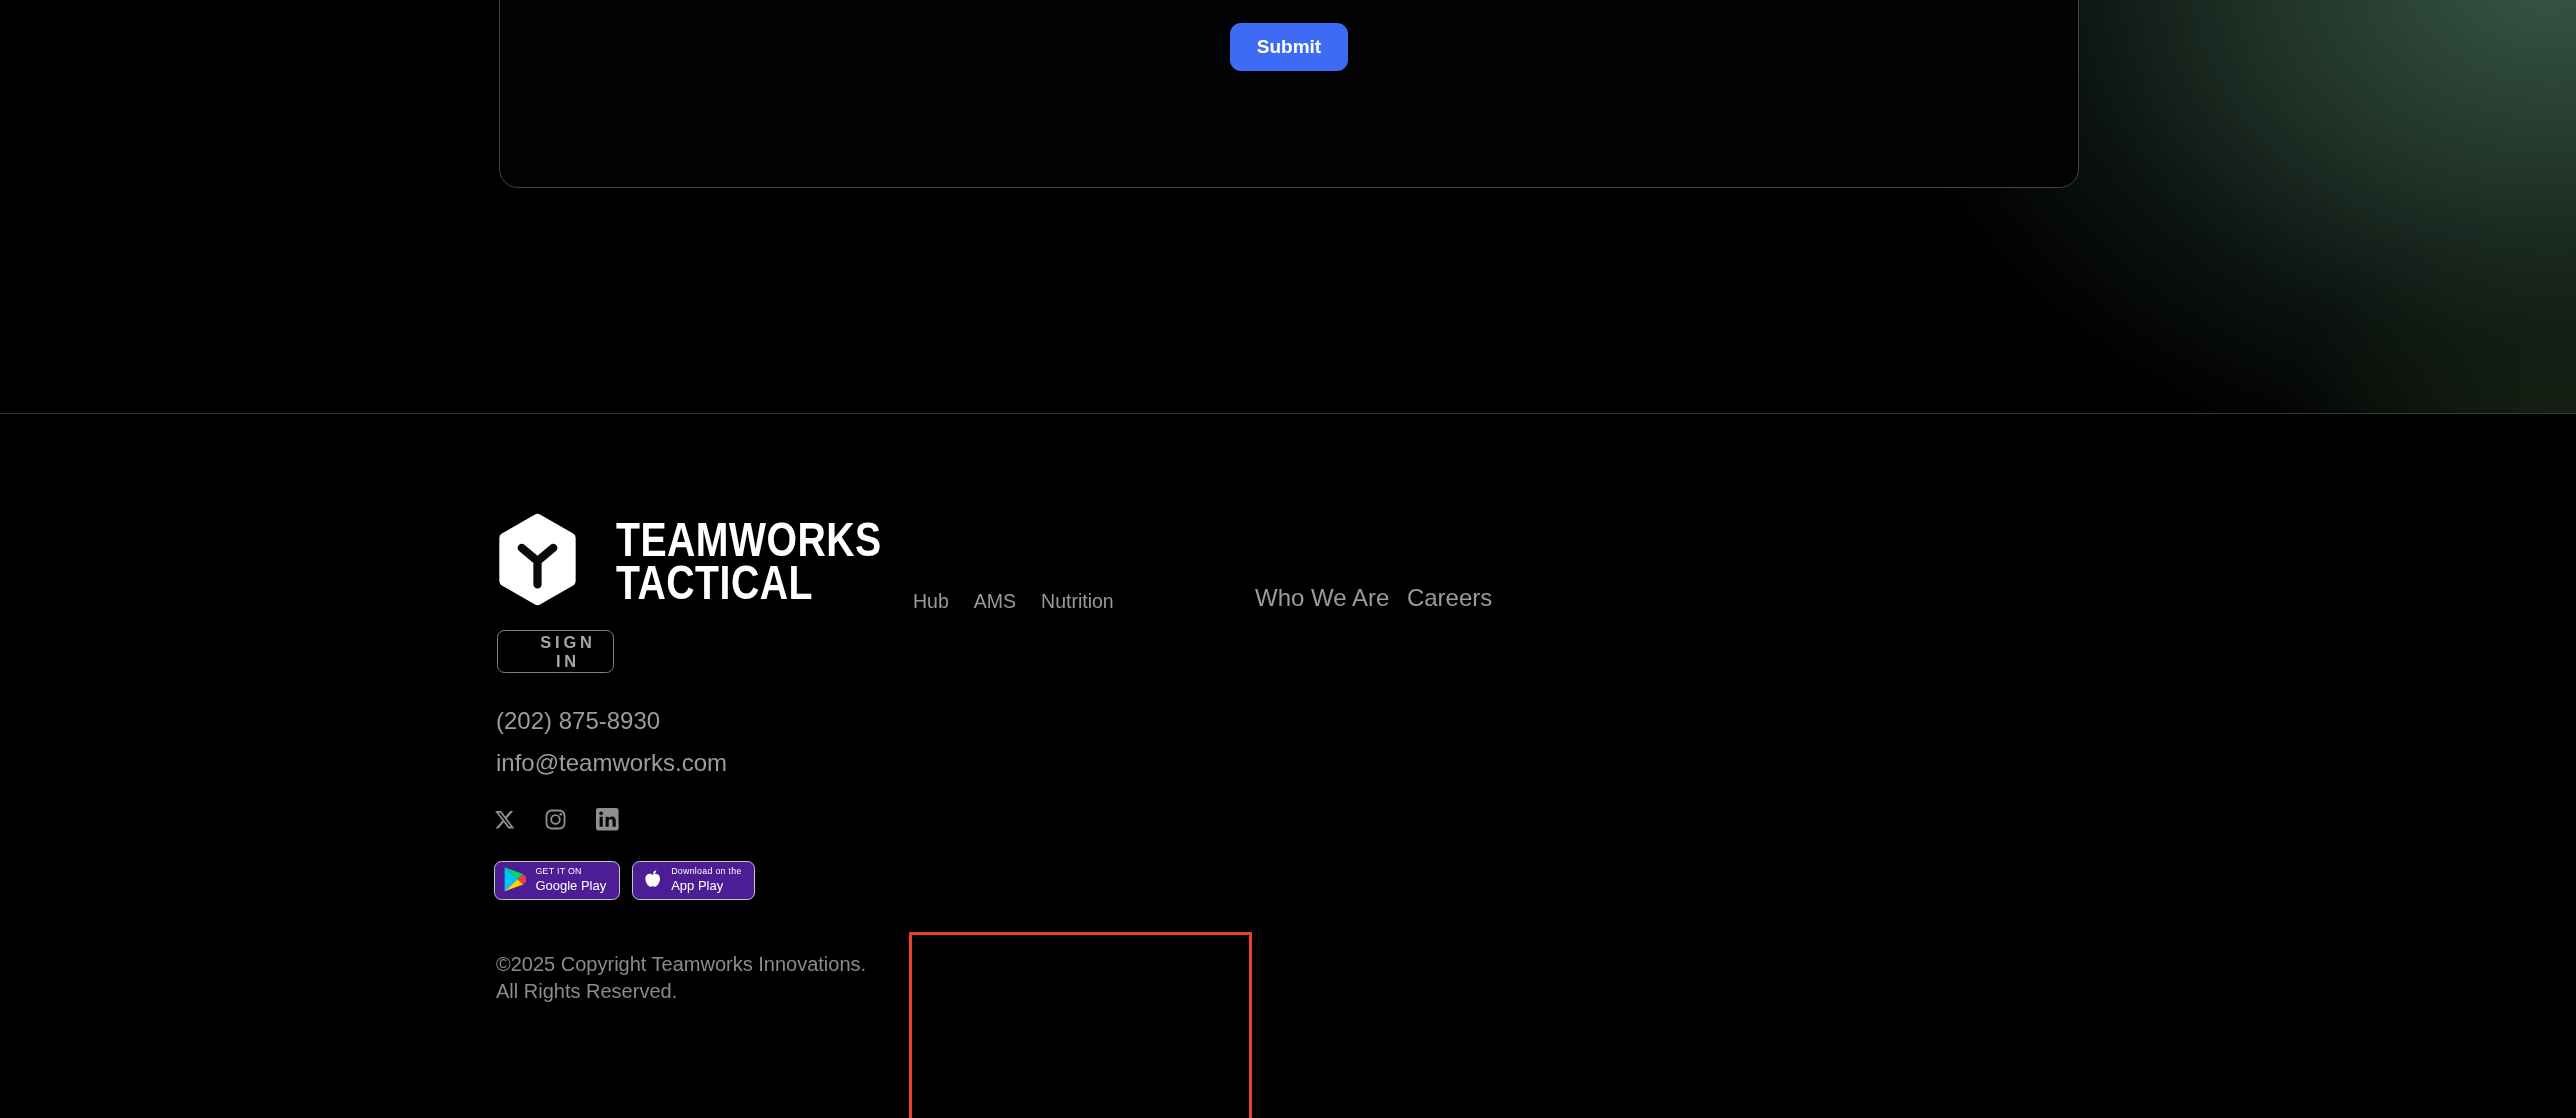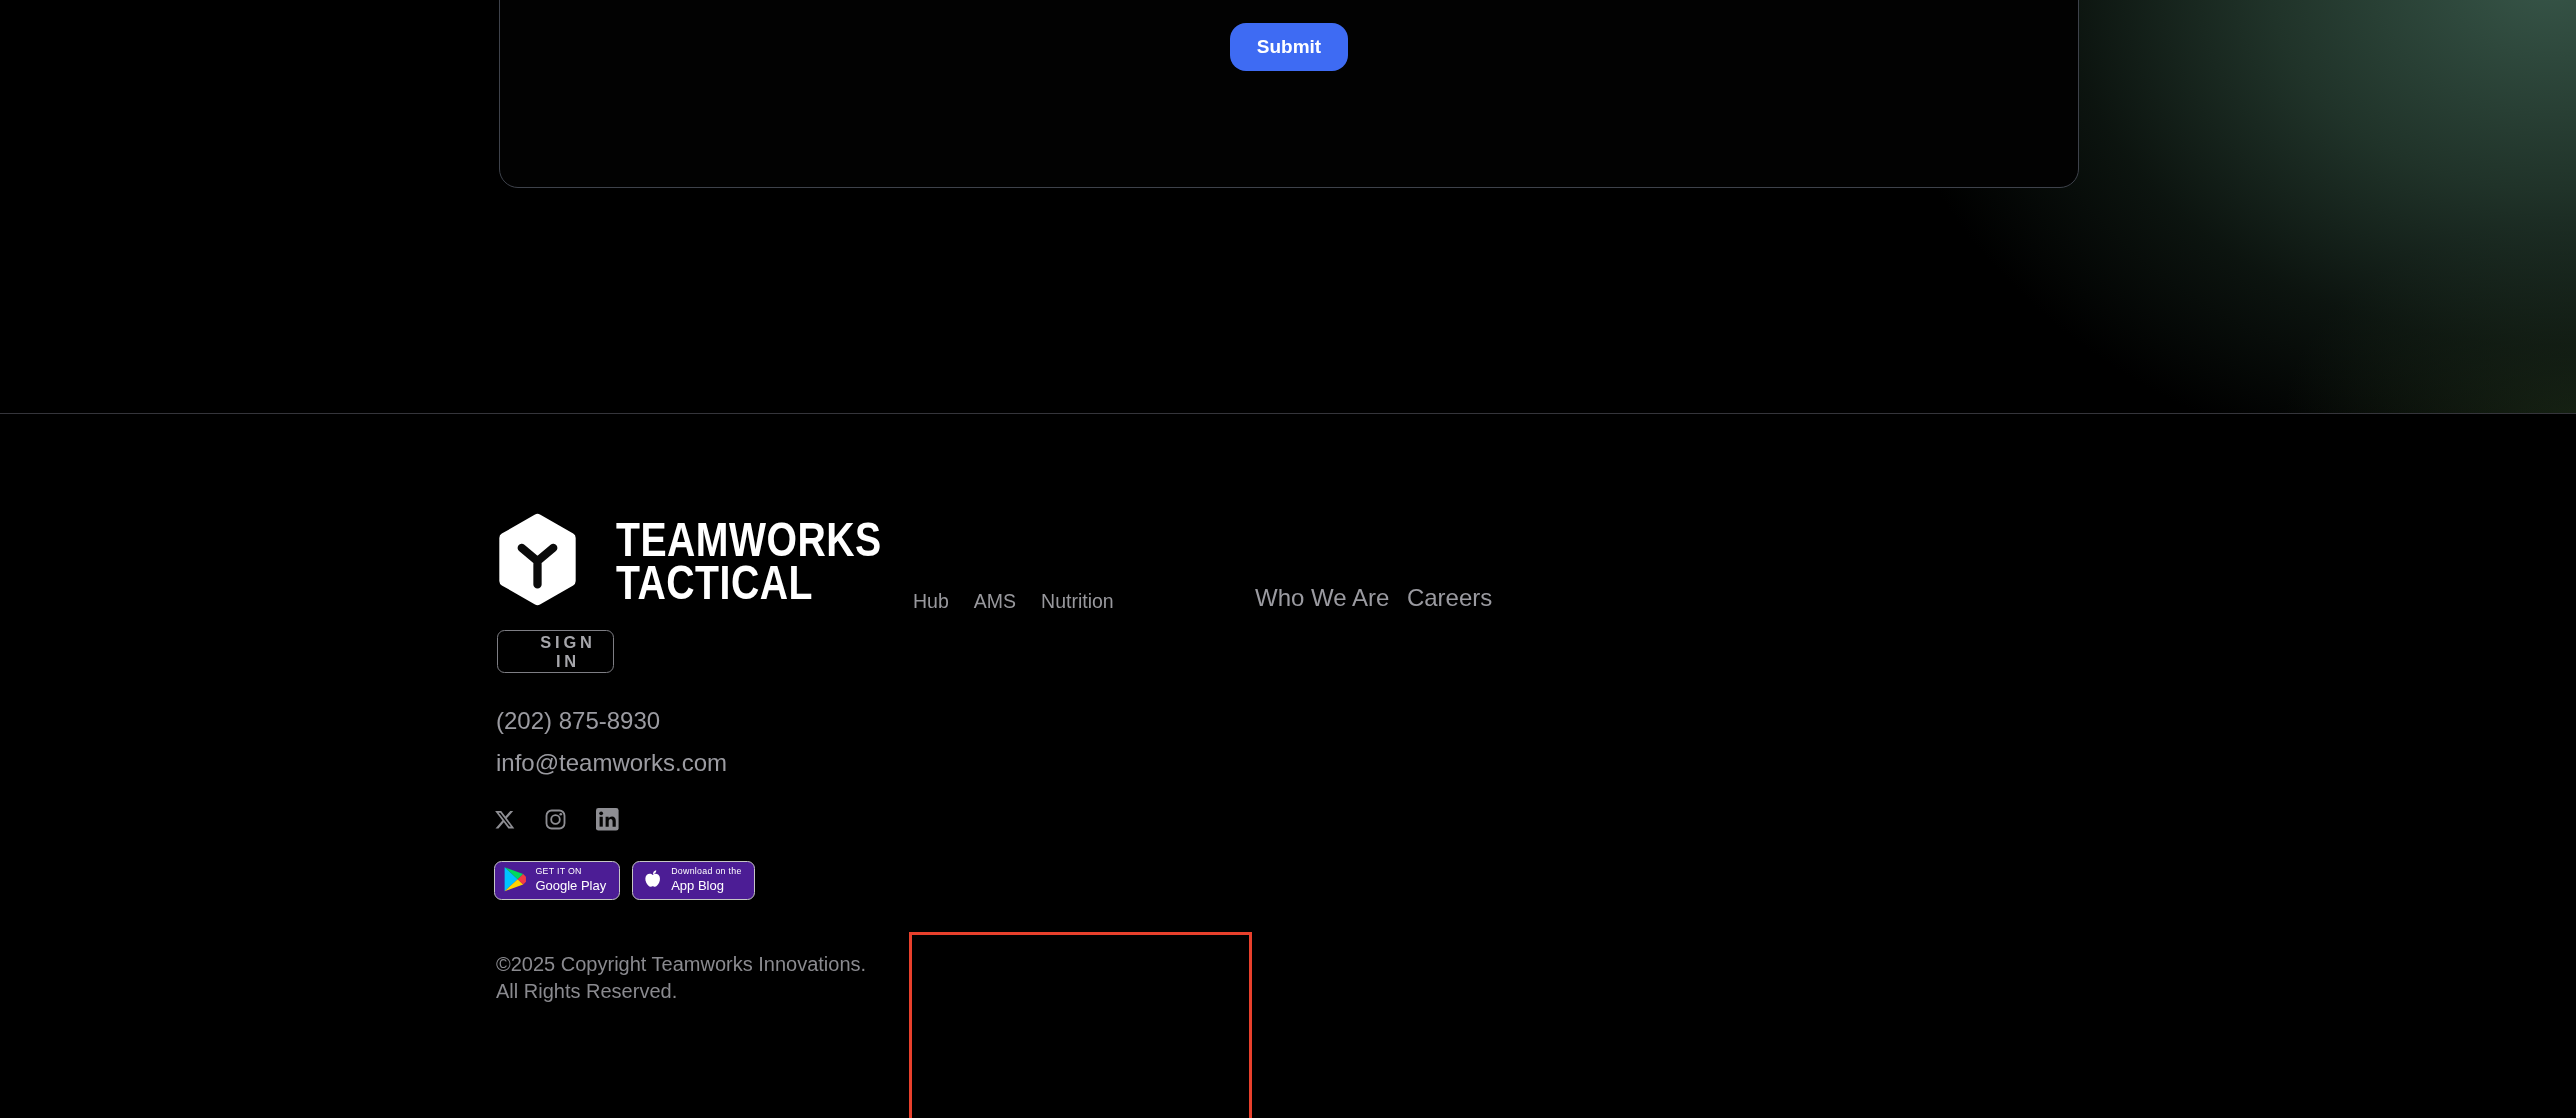--- a/index.html
+++ b/index.html
@@ -14,21 +14,21 @@
     background:
       radial-gradient(786px 597px at 99% -6%, rgba(58,90,76,0.95) 0%, rgba(39,62,50,0.82) 36%, rgba(23,38,29,0.52) 62%, rgba(0,0,0,0) 86%),
       radial-gradient(390px 270px at 100% 102%, rgba(50,74,36,0.42) 0%, rgba(0,0,0,0) 75%);
   }
   .form-card{
     position:absolute;left:499px;top:-50px;width:1580px;height:238px;
     background:#020202;border:1.9px solid #3e424b;border-radius:19px;box-sizing:border-box;
   }
   .submit-btn{
     position:absolute;left:50%;transform:translateX(-50%);top:72px;
-    width:118px;height:48px;background:#3e6bf3;border:none;border-radius:16px;
+    width:118px;height:48px;background:#3e6bf3;border:none;border-radius:11px;
     color:#ffffff;font-size:19px;font-weight:700;font-family:inherit;cursor:pointer;
   }
   
   .footer{
     position:absolute;left:0;top:413px;width:2576px;height:705px;
     background:#000;border-top:1.9px solid #35353b;box-sizing:border-box;
   }
   .footer a{text-decoration:none;}
   
   .logo-row{position:absolute;left:496px;top:99px;display:flex;align-items:center;gap:37px;}
@@ -149,21 +149,21 @@
       </div>
       <div class="store-badge">
         <span>
           <svg width="21.4" height="25" viewBox="0 0 40 44" aria-hidden="true">
             <path fill="#ffffff" d="M20 13.5c-2.5-2.8-7.5-3.3-10.8-.4-3.4 3-3.9 9.3-1.2 14.9 2 4.2 5.2 7.6 8.1 7.6 1.7 0 2.3-1 3.9-1 1.6 0 2.1 1 3.9 1 2.9 0 6-3.4 8-7.6 2.7-5.6 2.2-11.9-1.2-14.9-3.3-2.9-8.3-2.4-10.7.4z"></path>
             <path fill="#ffffff" d="M20.6 12c-.3-3.6 2.4-6.9 6-7.2.4 3.6-2.4 6.9-6 7.2z"></path>
           </svg>
         </span>
         <span class="texts">
           <span class="tagline">Download on the</span>
-          <span class="store-name">App Blog</span>
+          <span class="store-name">App Play</span>
         </span>
       </div>
     </div>
 
     <div class="copyright">
       <div>©2025 Copyright Teamworks Innovations.</div>
       <div>All Rights Reserved.</div>
     </div>
 
     <nav class="links-col col-1">

